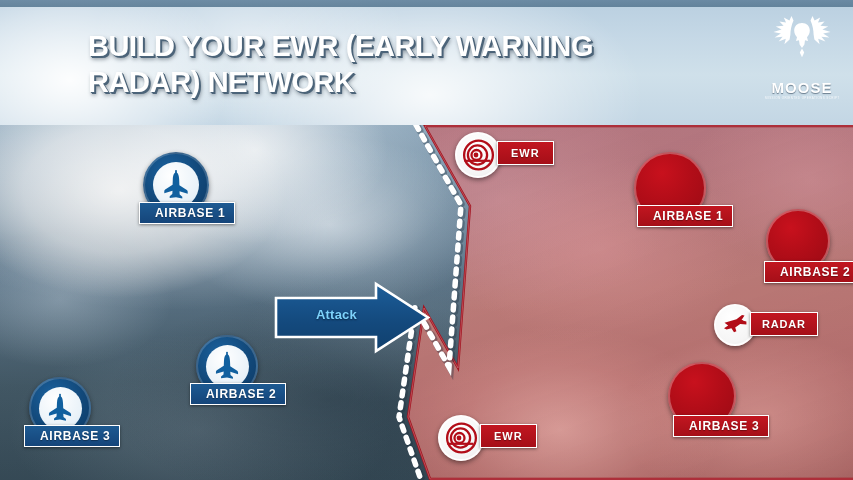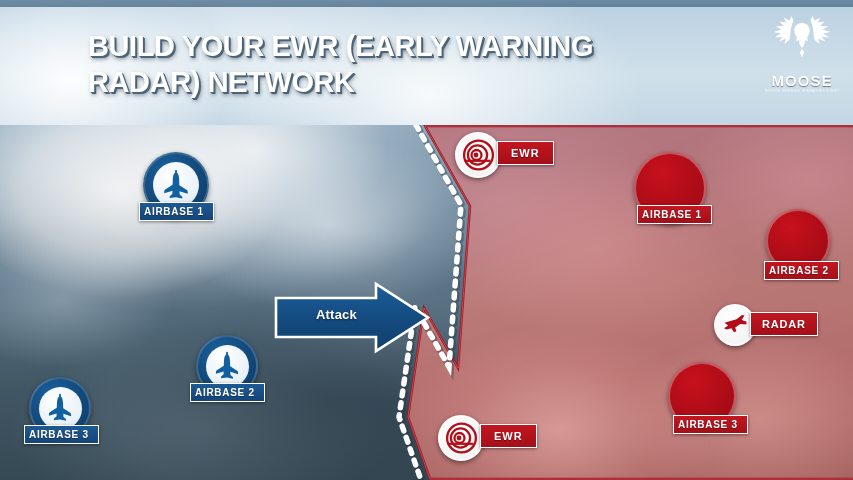--- a/index.html
+++ b/index.html
@@ -94,36 +94,36 @@
       1px 1px 0 #4c6479, 2px 2px 0 #4c6479,
       2px 3px 4px rgba(25,40,55,.55);
     font-family:"Liberation Sans",sans-serif;
   }
 
   
   .logo{position:absolute;right:14px;top:14px;width:74px;height:76px;text-align:center;}
   .logo svg{display:block;margin:0 auto;}
   .logo-word{
     font-size:15px;font-weight:bold;letter-spacing:1px;color:#fff;
-    line-height:14px;margin-top:10px;
+    line-height:14px;margin-top:17px;
     text-shadow:0 1px 1px rgba(40,60,80,.6);
   }
   .logo-sub{
     font-size:3px;letter-spacing:.4px;color:rgba(255,255,255,.82);
     line-height:5px;margin-top:1px;white-space:nowrap;overflow:hidden;
   }
 
   
   .marker{position:absolute;}
   .badge{
     position:absolute;
     white-space:nowrap;
-    font-size:10px;font-weight:bold;letter-spacing:.7px;
+    font-size:12px;font-weight:bold;letter-spacing:.7px;
     color:#fff;
-    padding:3px 9px 3px 4px;
+    padding:3px 9px 3px 15px;
     border:1px solid #ffffff;
     box-shadow:0 1px 3px rgba(0,0,0,.45);
     text-shadow:0 1px 1px rgba(0,0,0,.35);
   }
   .badge-blue{background:linear-gradient(180deg,#1d5a92 0%,#15457a 100%);}
   .badge-red{background:linear-gradient(180deg,#c21620 0%,#a50f18 100%);}
 
   .disc{
     border-radius:50%;
     box-shadow:0 2px 5px rgba(0,0,0,.45);
@@ -147,21 +147,21 @@
     border:2px solid rgba(255,255,255,.85);
     border-radius:50%;
     display:flex;align-items:center;justify-content:center;
     box-shadow:0 2px 5px rgba(0,0,0,.45);
   }
 
   
   .attack{position:absolute;left:272px;top:280px;width:160px;height:75px;}
   .attack-label{
     position:absolute;left:44px;top:27px;
-    font-size:13px;font-weight:bold;color:#ffffff;
+    font-size:13px;font-weight:bold;color:#7dd3fc;
     letter-spacing:.2px;
     text-shadow:0 1px 2px rgba(0,20,40,.7);
     pointer-events:none;
   }
 
   
   .dotline{position:absolute;inset:0;pointer-events:none;}
 </style>
 </head>
 <body>

